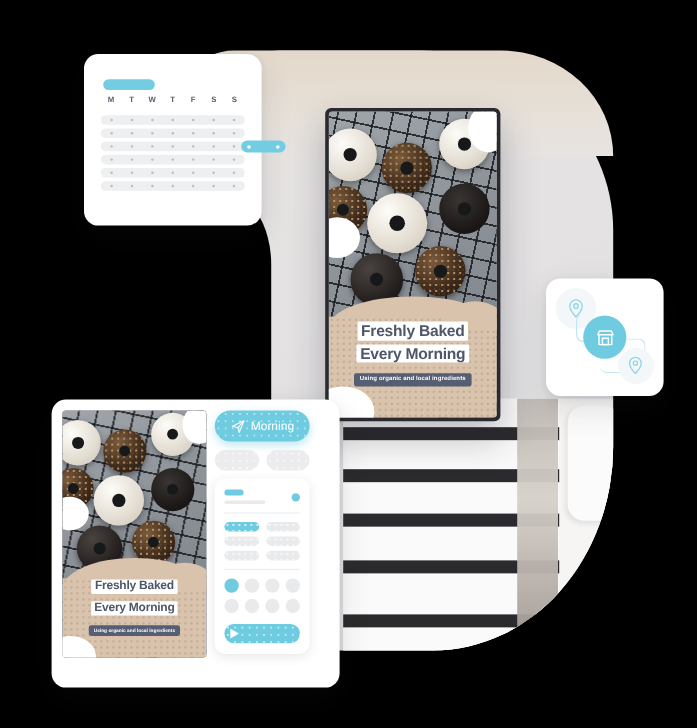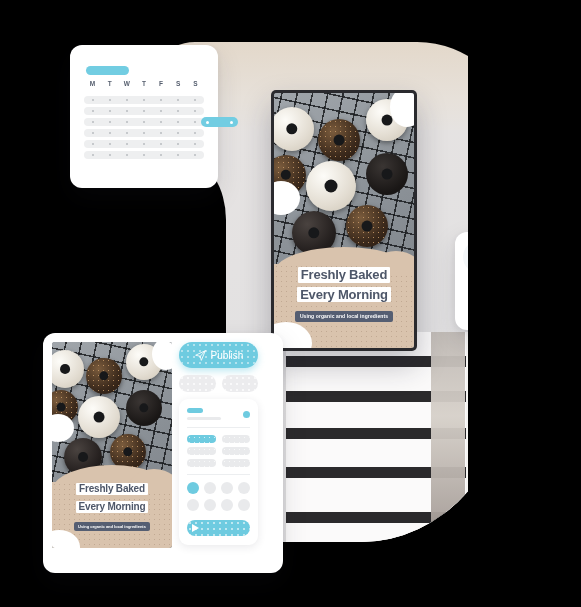--- a/index.html
+++ b/index.html
@@ -1,17 +1,17 @@
 <!DOCTYPE html>
 <html><head>
 <meta charset="utf-8">
 <style>
   html,body{margin:0;padding:0;background:#000;}
   body{width:581px;height:607px;overflow:hidden;font-family:"Liberation Sans",sans-serif;}
-  #stage{position:relative;width:468px;height:607px;background:#000;overflow:hidden;}
+  #stage{position:relative;width:581px;height:607px;background:#000;overflow:hidden;}
 
   
   .blob{
     position:absolute;left:141px;top:42px;width:370px;height:500px;
     background:linear-gradient(160deg,#e9e3dd 0%,#e6e3e2 22%,#e2e1e2 60%,#dedddf 100%);
     border-radius:92px 160px 150px 120px / 110px 150px 170px 130px;
   }
   .blob-top-tan{
     position:absolute;left:0;top:0;width:100%;height:88px;
     background:linear-gradient(180deg,#e3d8ca 0%,#e7e1da 65%,#e6e3e1 100%);
@@ -298,21 +298,21 @@
     </div>
 
     <div class="ed-right">
 
       <div class="publish-btn">
         <div class="dots"></div>
         <svg width="13" height="13" viewBox="0 0 24 24" style="position:relative;">
           <path d="M3 11.5 L21 3 L13.5 21 L11.5 13.5 Z" fill="none" stroke="#fff" stroke-width="1.6" stroke-linejoin="round"></path>
           <path d="M11.5 13.5 L21 3" fill="none" stroke="#fff" stroke-width="1.6"></path>
         </svg>
-        <span style="position:relative;">Publish</span>
+        <span style="position:relative;">Morning</span>
       </div>
 
       <div class="ghost-row">
         <div class="ghost">
             <div class="dots"></div>
           </div>
         <div class="ghost">
             <div class="dots"></div>
           </div>
       </div>

